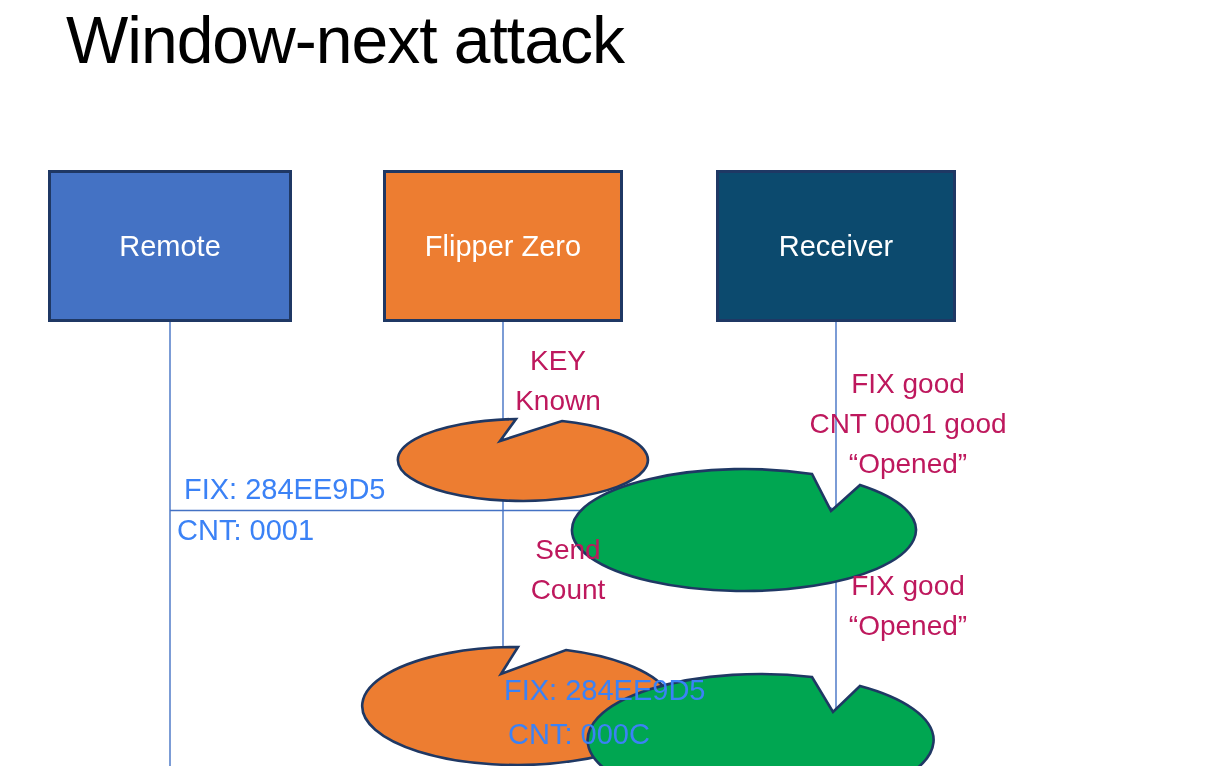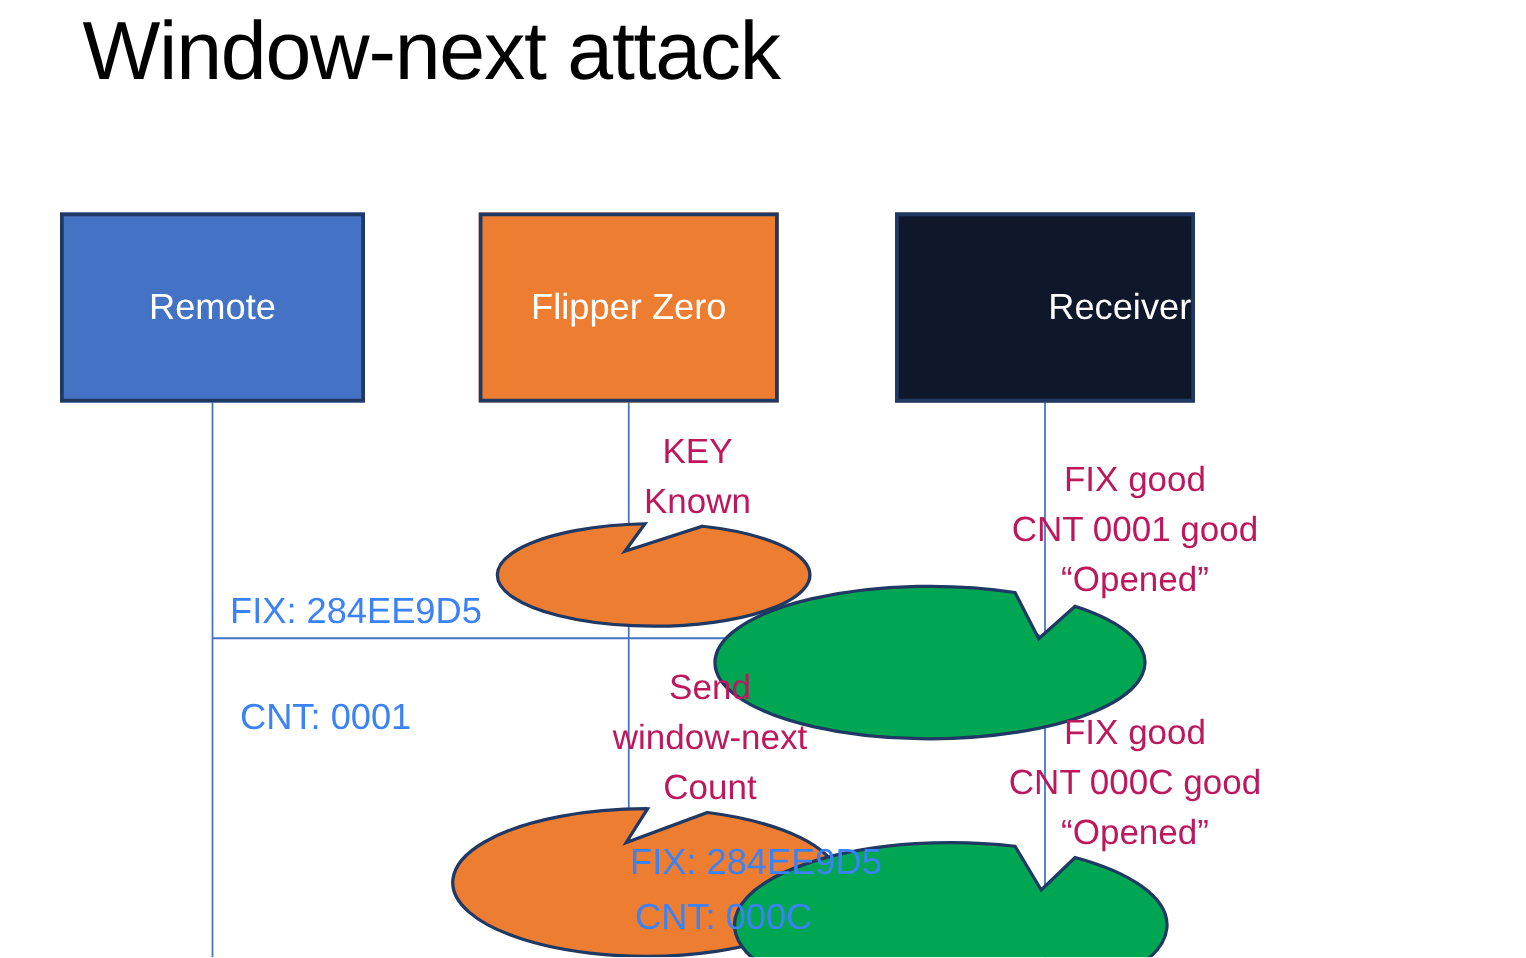--- a/index.html
+++ b/index.html
@@ -28,21 +28,21 @@
     border: 3px solid #1F3864;
     display: flex;
     align-items: center;
     justify-content: center;
     color: #ffffff;
     font-size: 29px;
     z-index: 2;
   }
   .box-remote   { left: 48px;  top: 170px; width: 244px; height: 152px; background: #4472C4; }
   .box-flipper  { left: 383px; top: 170px; width: 240px; height: 152px; background: #ED7D31; }
-  .box-receiver { left: 716px; top: 170px; width: 240px; height: 152px; background: #0f172a; justify-content: flex-end; }
+  .box-receiver { left: 716px; top: 170px; width: 240px; height: 152px; background: #0c4a6e; }
   .diagram-svg { position: absolute; left: 0; top: 0; z-index: 1; }
   .lifeline { stroke: #4472C4; stroke-width: 1.4; }
   .msg-line { stroke: #4472C4; stroke-width: 1.6; }
   .msg-head { fill: #4472C4; }
   .callout-orange { fill: #ED7D31; stroke: #1F3864; stroke-width: 2.6; }
   .callout-green  { fill: #00A651; stroke: #1F3864; stroke-width: 2.6; }
   .callout-text {
     position: absolute;
     text-align: center;
     color: #be185d;
@@ -56,21 +56,21 @@
   .ct-4 { left: 736px; top: 566px; width: 344px; }
   .msg-label {
     position: absolute;
     font-size: 29px;
     line-height: 1.05;
     color: #3b82f6;
     white-space: nowrap;
     z-index: 3;
   }
   .ml-1a { left: 184px; top: 474px; }
-  .ml-1b { left: 192px; top: 515px; margin-top: 44px; }
+  .ml-1b { left: 177px; top: 515px; }
   .ml-2a { left: 504px; top: 675px; }
   .ml-2b { left: 508px; top: 719px; }
 </style>
 </head>
 <body>
 
 <div class="canvas">
 
   <div class="slide-title">Window-next attack</div>
 
@@ -115,27 +115,25 @@
   </div>
 
   <div class="callout-text ct-2">
     <div>FIX good</div>
     <div>CNT 0001 good</div>
     <div>“Opened”</div>
   </div>
 
   <div class="callout-text ct-3">
     <div>Send</div>
-    <div>window-next</div>
     <div>Count</div>
   </div>
 
   <div class="callout-text ct-4">
     <div>FIX good</div>
-    <div>CNT 000C good</div>
     <div>“Opened”</div>
   </div>
 
   <div class="msg-label ml-1a">FIX: 284EE9D5</div>
   <div class="msg-label ml-1b">CNT: 0001</div>
   <div class="msg-label ml-2a">FIX: 284EE9D5</div>
   <div class="msg-label ml-2b">CNT: 000C</div>
 
 </div>
 

